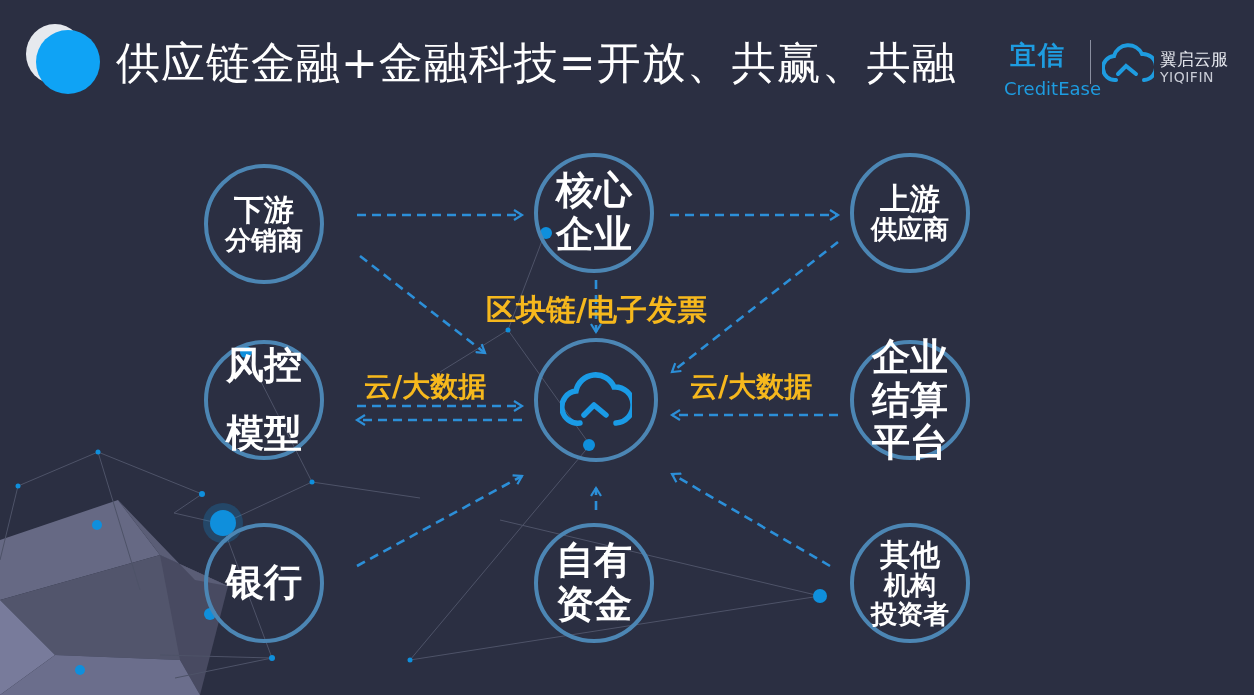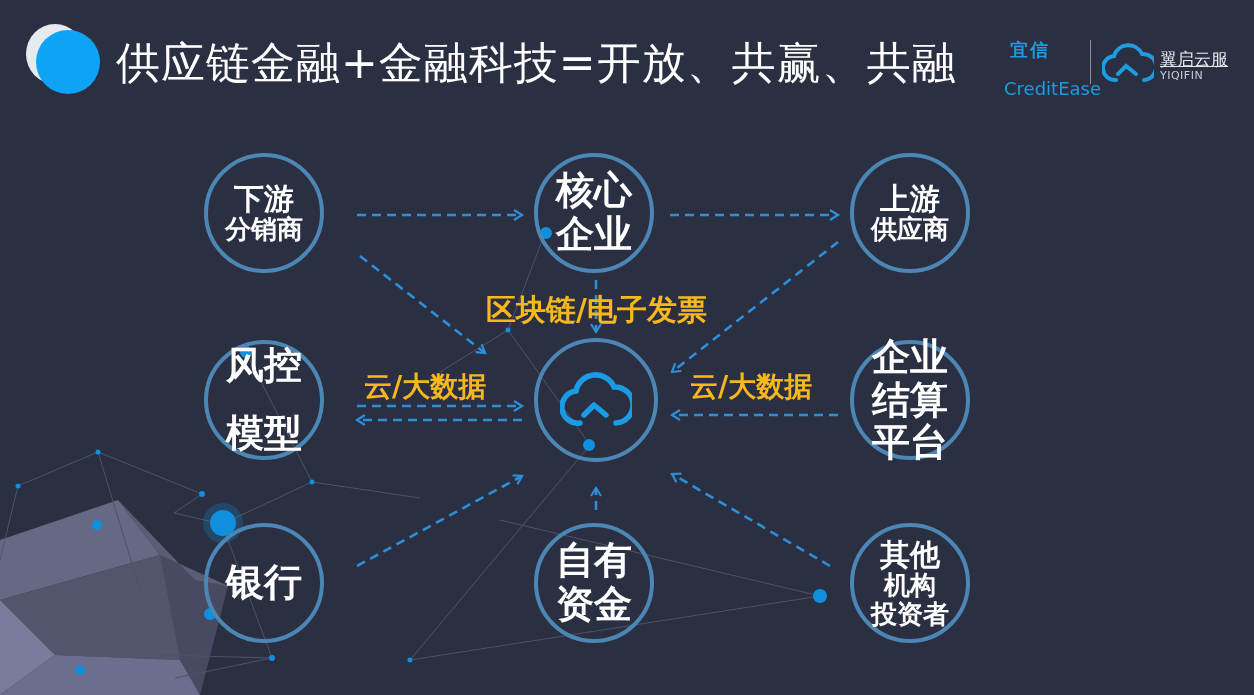--- a/index.html
+++ b/index.html
@@ -2,26 +2,26 @@
 <html><head>
 <meta charset="utf-8">
 <style>
   html,body{margin:0;padding:0;}
   body{width:1254px;height:695px;background:#2b2f42;position:relative;overflow:hidden;font-family:"DejaVu Sans","Liberation Sans",sans-serif;color:#fff;}
   .bg-svg{position:absolute;left:0;top:0;}
   .title-dot-back{position:absolute;left:26px;top:24px;width:58px;height:60px;border-radius:50%;background:#e6e9ee;}
   .title-dot-front{position:absolute;left:36px;top:30px;width:64px;height:64px;border-radius:50%;background:#0fa3f5;}
   .title{position:absolute;left:116px;top:34px;font-size:44px;font-weight:normal;letter-spacing:1px;white-space:nowrap;color:#fff;}
   .brand{position:absolute;left:1004px;top:38px;width:240px;height:52px;}
-  .brand-cn{position:absolute;left:6px;top:0;font-size:18px;font-weight:bold;color:#1e9ce0;letter-spacing:2px;}
+  .brand-cn{position:absolute;left:6px;top:0;font-size:26px;font-weight:bold;color:#1e9ce0;letter-spacing:2px;}
   .brand-en{position:absolute;left:0;top:32px;font-size:18px;color:#1e9ce0;margin-top:8px;}
   .brand-sep{position:absolute;left:86px;top:2px;width:1px;height:44px;background:#8a8fa0;}
   .brand2-icon{position:absolute;left:98px;top:2px;}
-  .brand2-cn{position:absolute;left:156px;top:10px;font-size:17px;color:#e6e8ee;text-decoration:underline;}
-  .brand2-en{position:absolute;left:156px;top:31px;font-size:11px;color:#c9ccd6;letter-spacing:0.5px;}
+  .brand2-cn{position:absolute;left:156px;top:10px;font-size:17px;color:#e6e8ee;}
+  .brand2-en{position:absolute;left:156px;top:31px;font-size:14px;color:#c9ccd6;letter-spacing:0.5px;}
   .node{position:absolute;width:120px;height:120px;border:4px solid #4c86b4;border-radius:50%;box-sizing:border-box;display:flex;flex-direction:column;align-items:center;justify-content:center;text-align:center;line-height:1.1;}
   .node .main{font-size:30px;font-weight:bold;color:#fff;}
   .node .sub{font-size:26px;font-weight:bold;color:#fff;}
   .node .big{font-size:38px;font-weight:bold;color:#fff;line-height:1.15;}
   .label{position:absolute;color:#f6b81d;font-weight:bold;font-size:30px;white-space:nowrap;text-align:center;}
 </style>
 </head>
 <body>
 
 <svg class="bg-svg" width="1254" height="695" viewBox="0 0 1254 695">
@@ -104,21 +104,21 @@
   <div class="brand-en">CreditEase</div>
   <div class="brand-sep"></div>
   <svg class="brand2-icon" width="52" height="46" viewBox="0 0 52 46">
     <path d="M14,40 A12,12 0 0 1 12,16 A15,15 0 0 1 40,14 A12,12 0 0 1 42,40" fill="none" stroke="#1e9ce0" stroke-width="4" stroke-linecap="round"></path>
     <path d="M16,34 L24,26 L34,34" fill="none" stroke="#1e9ce0" stroke-width="4" stroke-linecap="round"></path>
   </svg>
   <div class="brand2-cn">翼启云服</div>
   <div class="brand2-en">YIQIFIN</div>
 </div>
 
-<div class="node" style="left:204px;top:153px;">
+<div class="node" style="left:204px;top:164px;">
   <div class="main">下游</div>
   <div class="sub">分销商</div>
 </div>
 <div class="node" style="left:534px;top:153px;">
   <div class="big">核心</div>
   <div class="big">企业</div>
 </div>
 <div class="node" style="left:850px;top:153px;">
   <div class="main">上游</div>
   <div class="sub">供应商</div>

